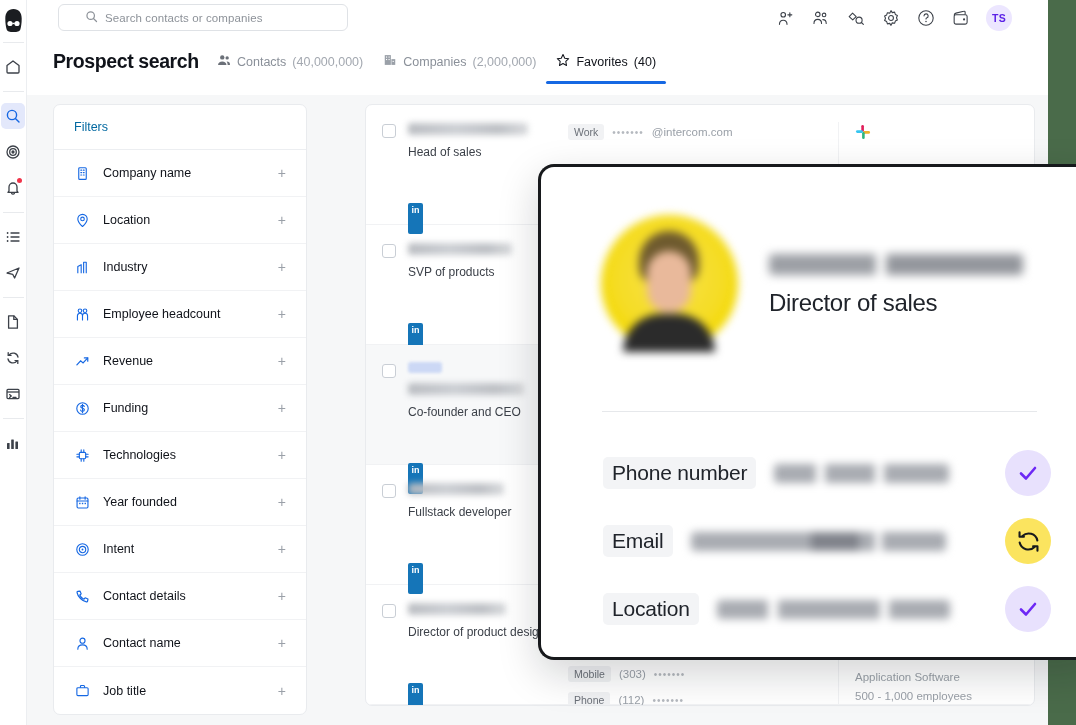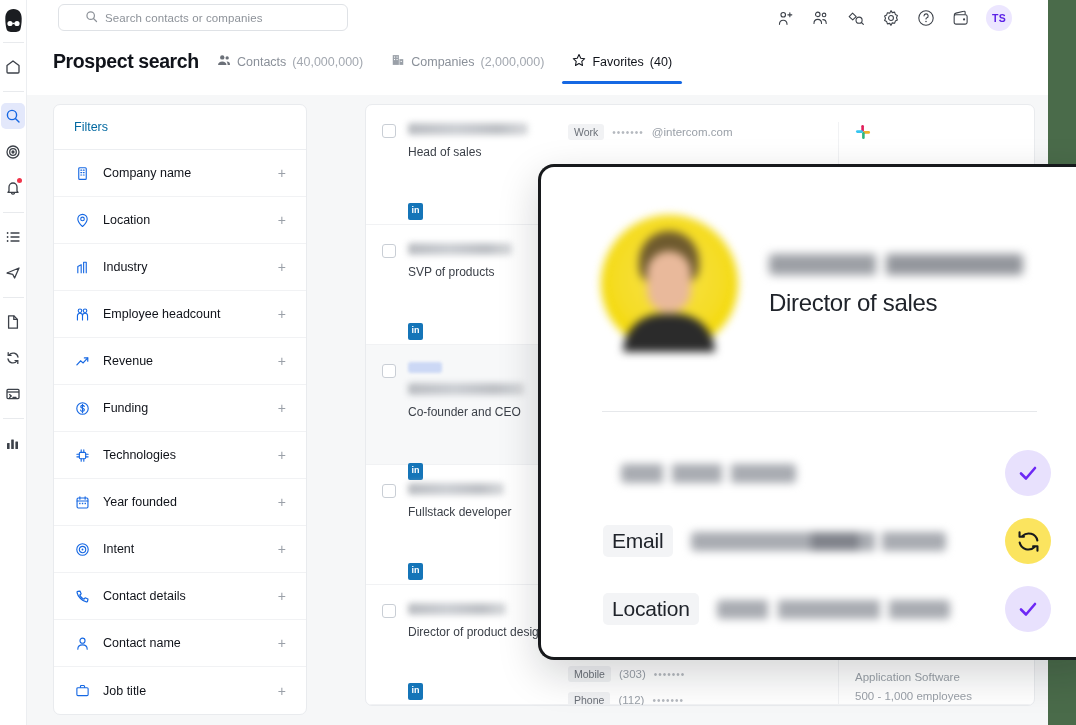--- a/index.html
+++ b/index.html
@@ -78,21 +78,21 @@
     position: absolute; left: 0; top: 36px;
     width: 1021px; height: 59px;
   }
   .page-title {
     position: absolute; left: 26px; top: 14px;
     font-size: 19.5px; font-weight: bold; color: #10131a;
     letter-spacing: -.4px;
   }
   .tabs {
     position: absolute; left: 180px; top: 17px;
-    display: flex; align-items: flex-start; gap: 8px;
+    display: flex; align-items: flex-start; gap: 0;
   }
   .tab {
     display: flex; align-items: center; gap: 6px;
     padding: 0 10px 14px 10px;
     font-size: 12.5px; color: #8a9099;
     position: relative;
   }
   .tab .cnt { color: #a3a8b0; }
   .tab.active { color: #10131a; font-weight: normal; }
   .tab.active .cnt { color: #10131a; }
@@ -170,21 +170,21 @@
     height: 12px; border-radius: 3px; margin-top: 1px; margin-bottom: 10px;
     background: linear-gradient(90deg,#b6b9be,#c9ccd1 40%,#b9bcc1 75%,#d6d8db);
     filter: blur(3.2px); opacity: .95;
   }
   .badge-blur {
     display: inline-block; height: 11px; width: 34px; border-radius: 3px;
     background: #ccd8f5; filter: blur(1.8px); margin-bottom: 4px;
   }
   .rtitle { font-size: 12px; color: #3c4149; margin-bottom: 8px; }
   .li-ico {
-    width: 15px; height: 17px; border-radius: 2px;
+    width: 15px; height: 31px; border-radius: 2px;
     background: #1575b8; color: #fff;
     font-size: 9px; font-weight: bold; line-height: 15px; text-align: center;
     font-family: "Liberation Sans", sans-serif;
     margin-top: 44px;
   }
   .rmid { width: 270px; padding-top: 2px; }
   .tagline { display: flex; align-items: center; gap: 8px; margin-bottom: 10px; }
   .tag {
     background: #f1f2f4; color: #6b7078; font-size: 10.5px;
     padding: 2px 6px; border-radius: 3px;
@@ -698,20 +698,21 @@
       </div>
       <div class="m-id">
         <div class="m-name-blur"></div>
         <div class="m-role">Director of sales</div>
       </div>
     </div>
     <div class="m-rule"></div>
 
     <div class="m-rows">
       <div class="m-row m-rowwrap">
+        <span class="m-key">Phone number</span>
         <span class="m-val phone"></span>
         <span class="m-act check">
           <svg width="24" height="24" viewBox="0 0 24 24" fill="none" stroke="#6d28f5" stroke-width="2.6" stroke-linecap="round" stroke-linejoin="round">
             <path d="M5 12.5 10 17.5 19 7"></path>
           </svg>
         </span>
       </div>
 
       <div class="m-row m-rowwrap">
         <span class="m-key">Email</span>

